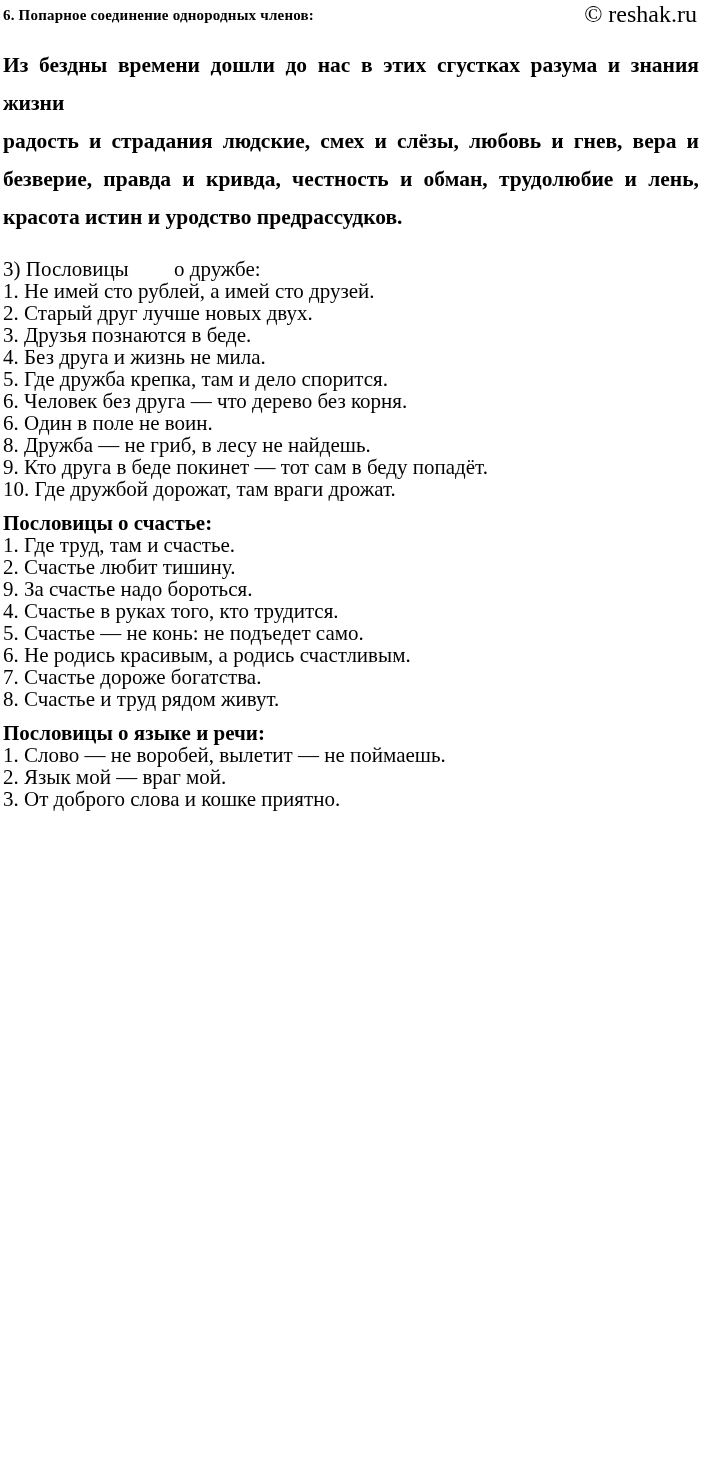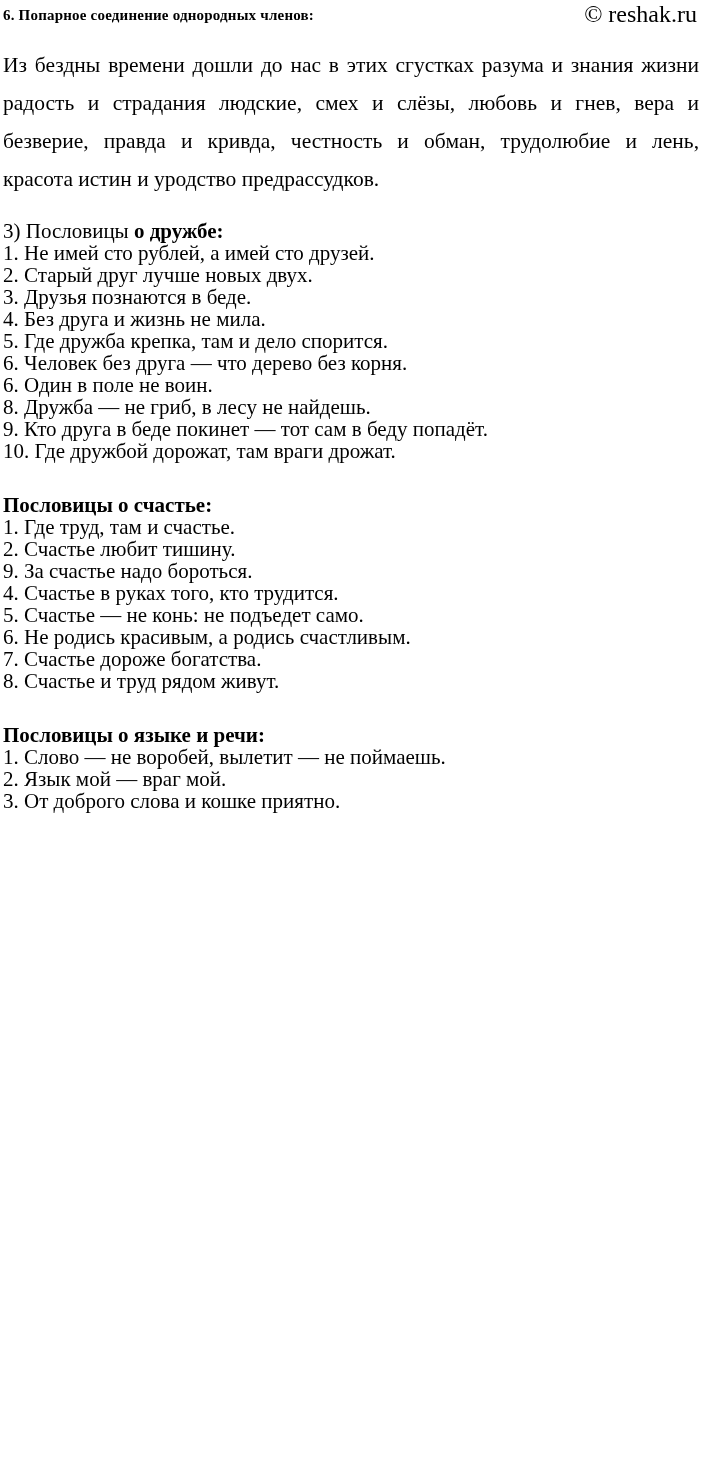--- a/index.html
+++ b/index.html
@@ -29,32 +29,32 @@
     line-height: 24px;
     padding-right: 2px;
     white-space: nowrap;
   }
 
   .para {
     margin-top: 18px;
     font-size: 21.5px;
     line-height: 38px;
   }
-  .pline { text-align: justify; text-align-last: justify; }
+  .pline { text-align: justify; text-align-last: justify; font-weight: bold; }
   .pline.last { text-align-last: left; }
 
   .sec-heading, .row {
     font-size: 21px;
     line-height: 22px;
   }
   .sec-heading.first { margin-top: 22px; }
   .sec-heading.bold { font-weight: bold; }
-  .sec-heading .bold-part { font-weight: bold; }
+  .sec-heading .bold-part { font-weight: normal; margin-left: 40px; }
   .row { }
-  .sec-heading.rhythm { margin-top: 32px; }
+  .sec-heading.rhythm { margin-top: 12px; }
 </style>
 </head>
 <body>
 
 <div class="page">
 
   <div class="header-row">
     <div class="doc-title">6. Попарное соединение однородных членов:</div>
     <div class="copyright">© reshak.ru</div>
   </div>

